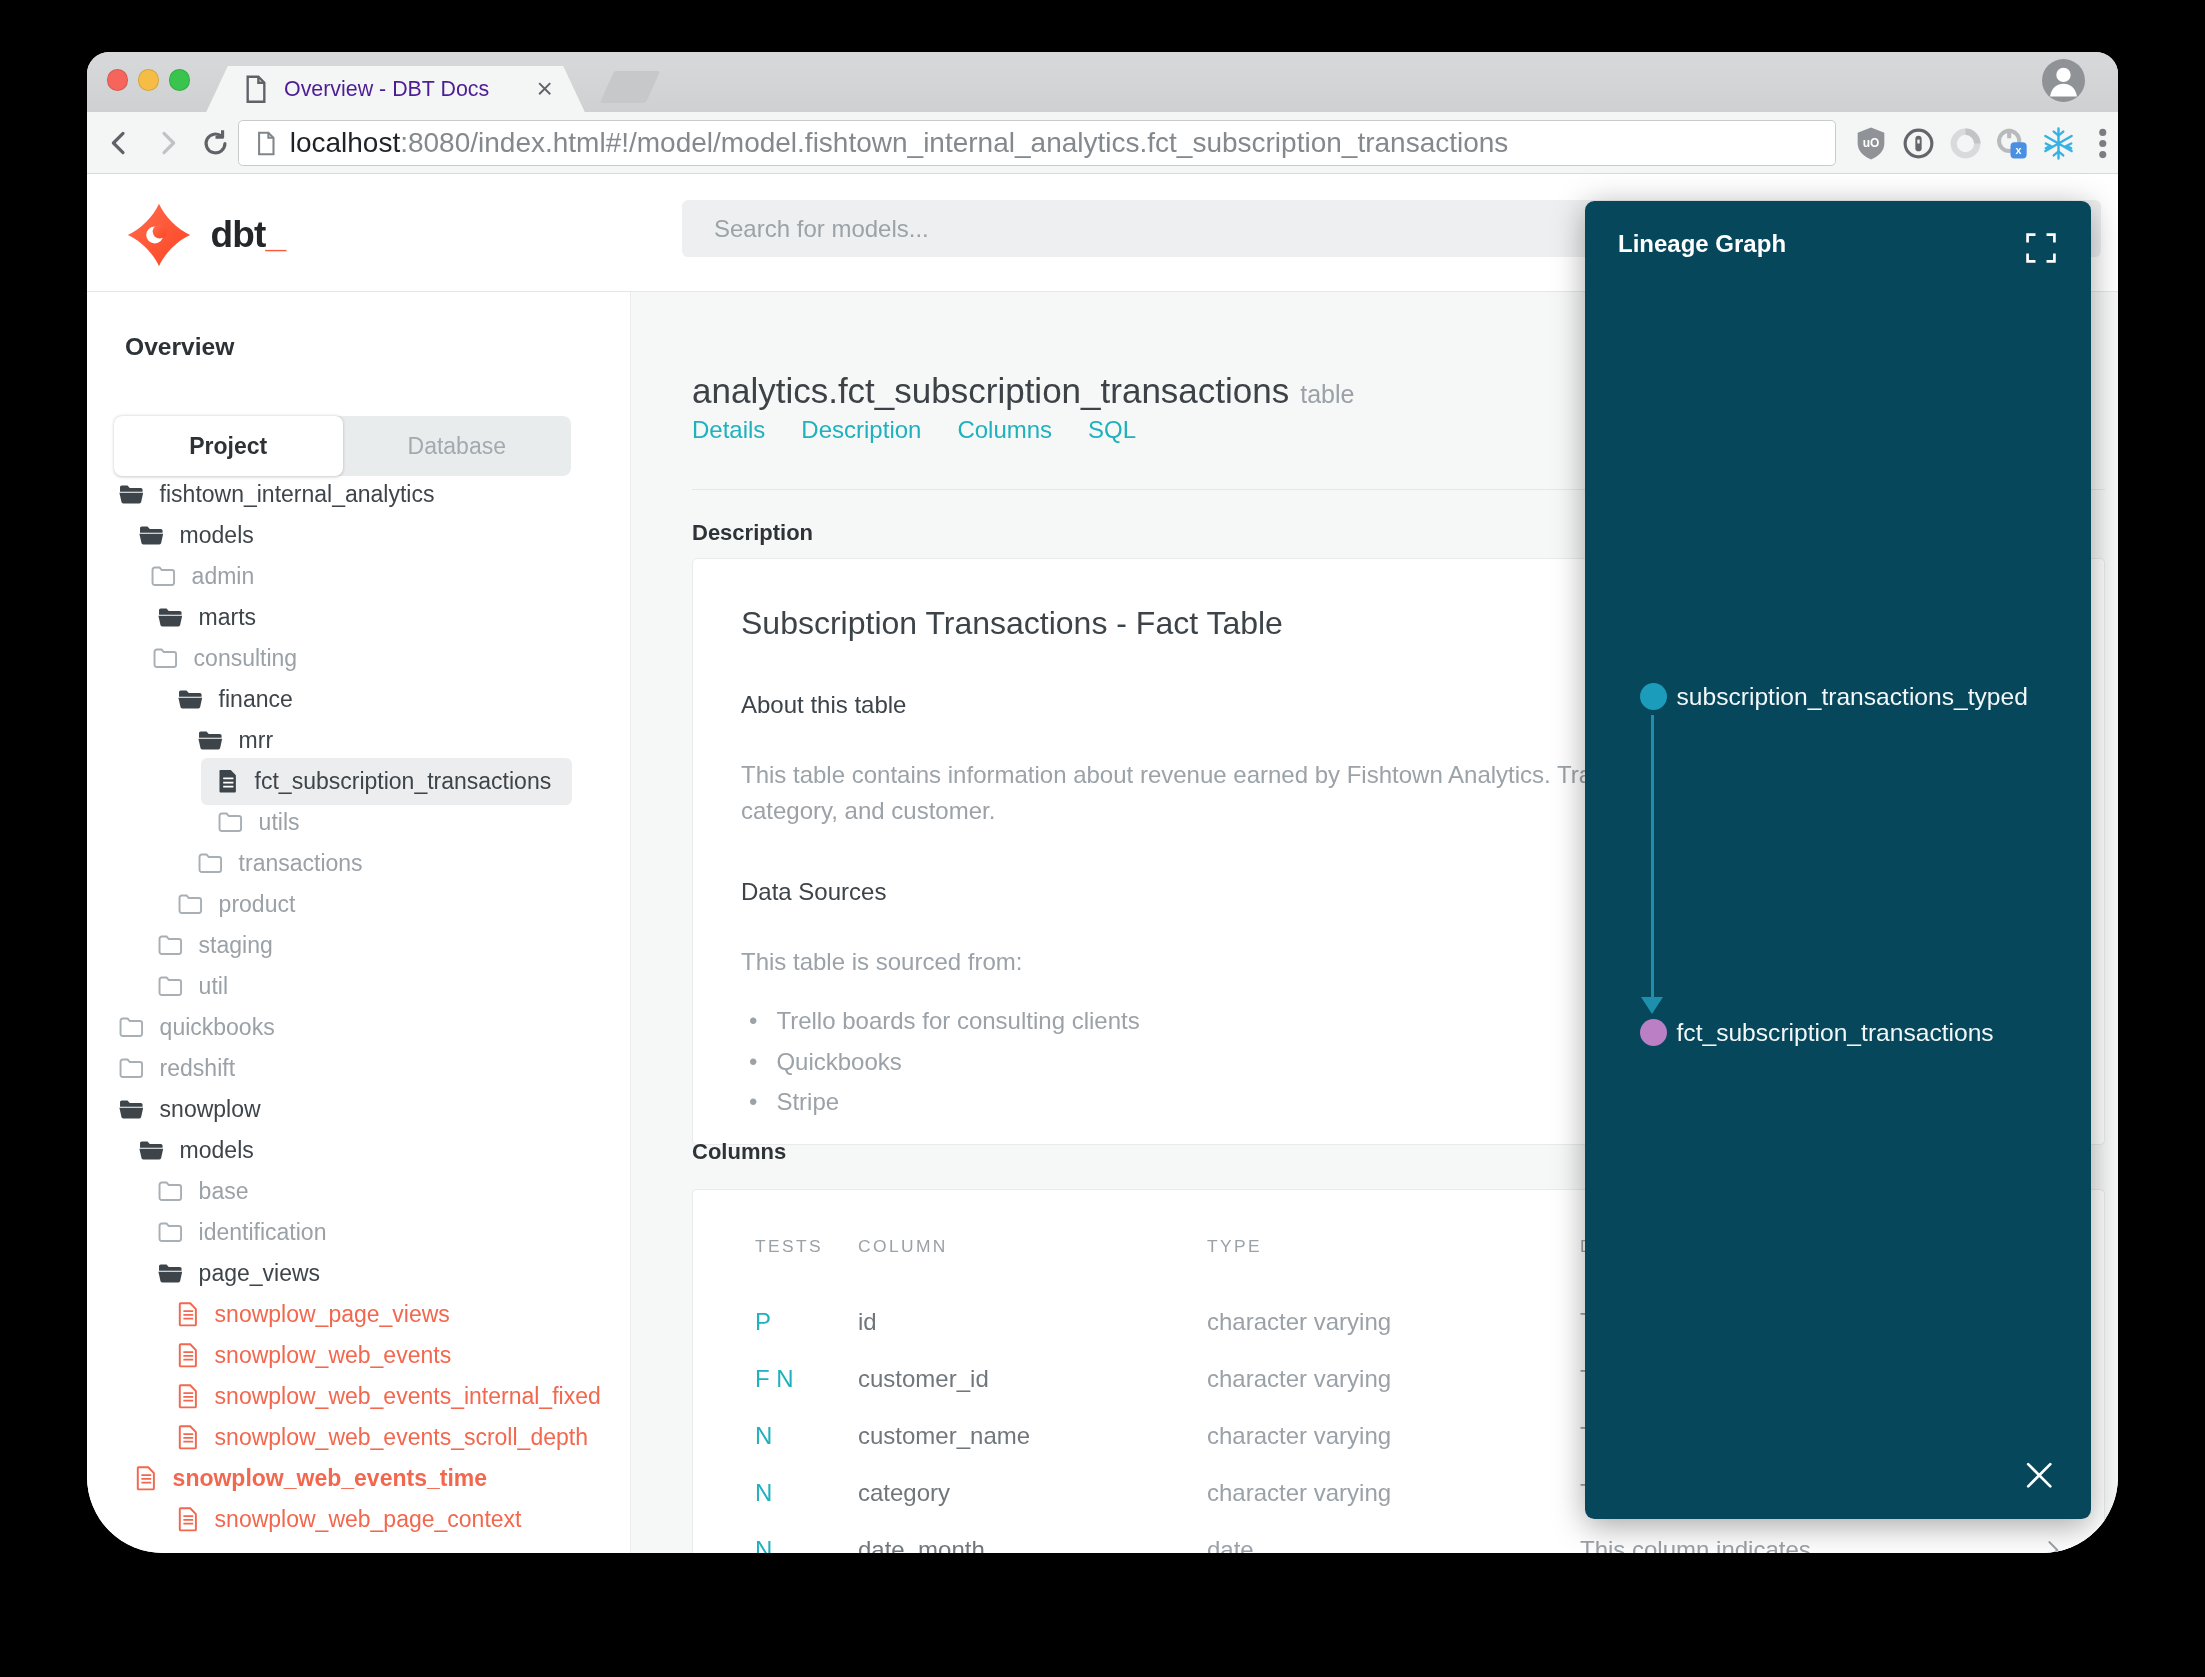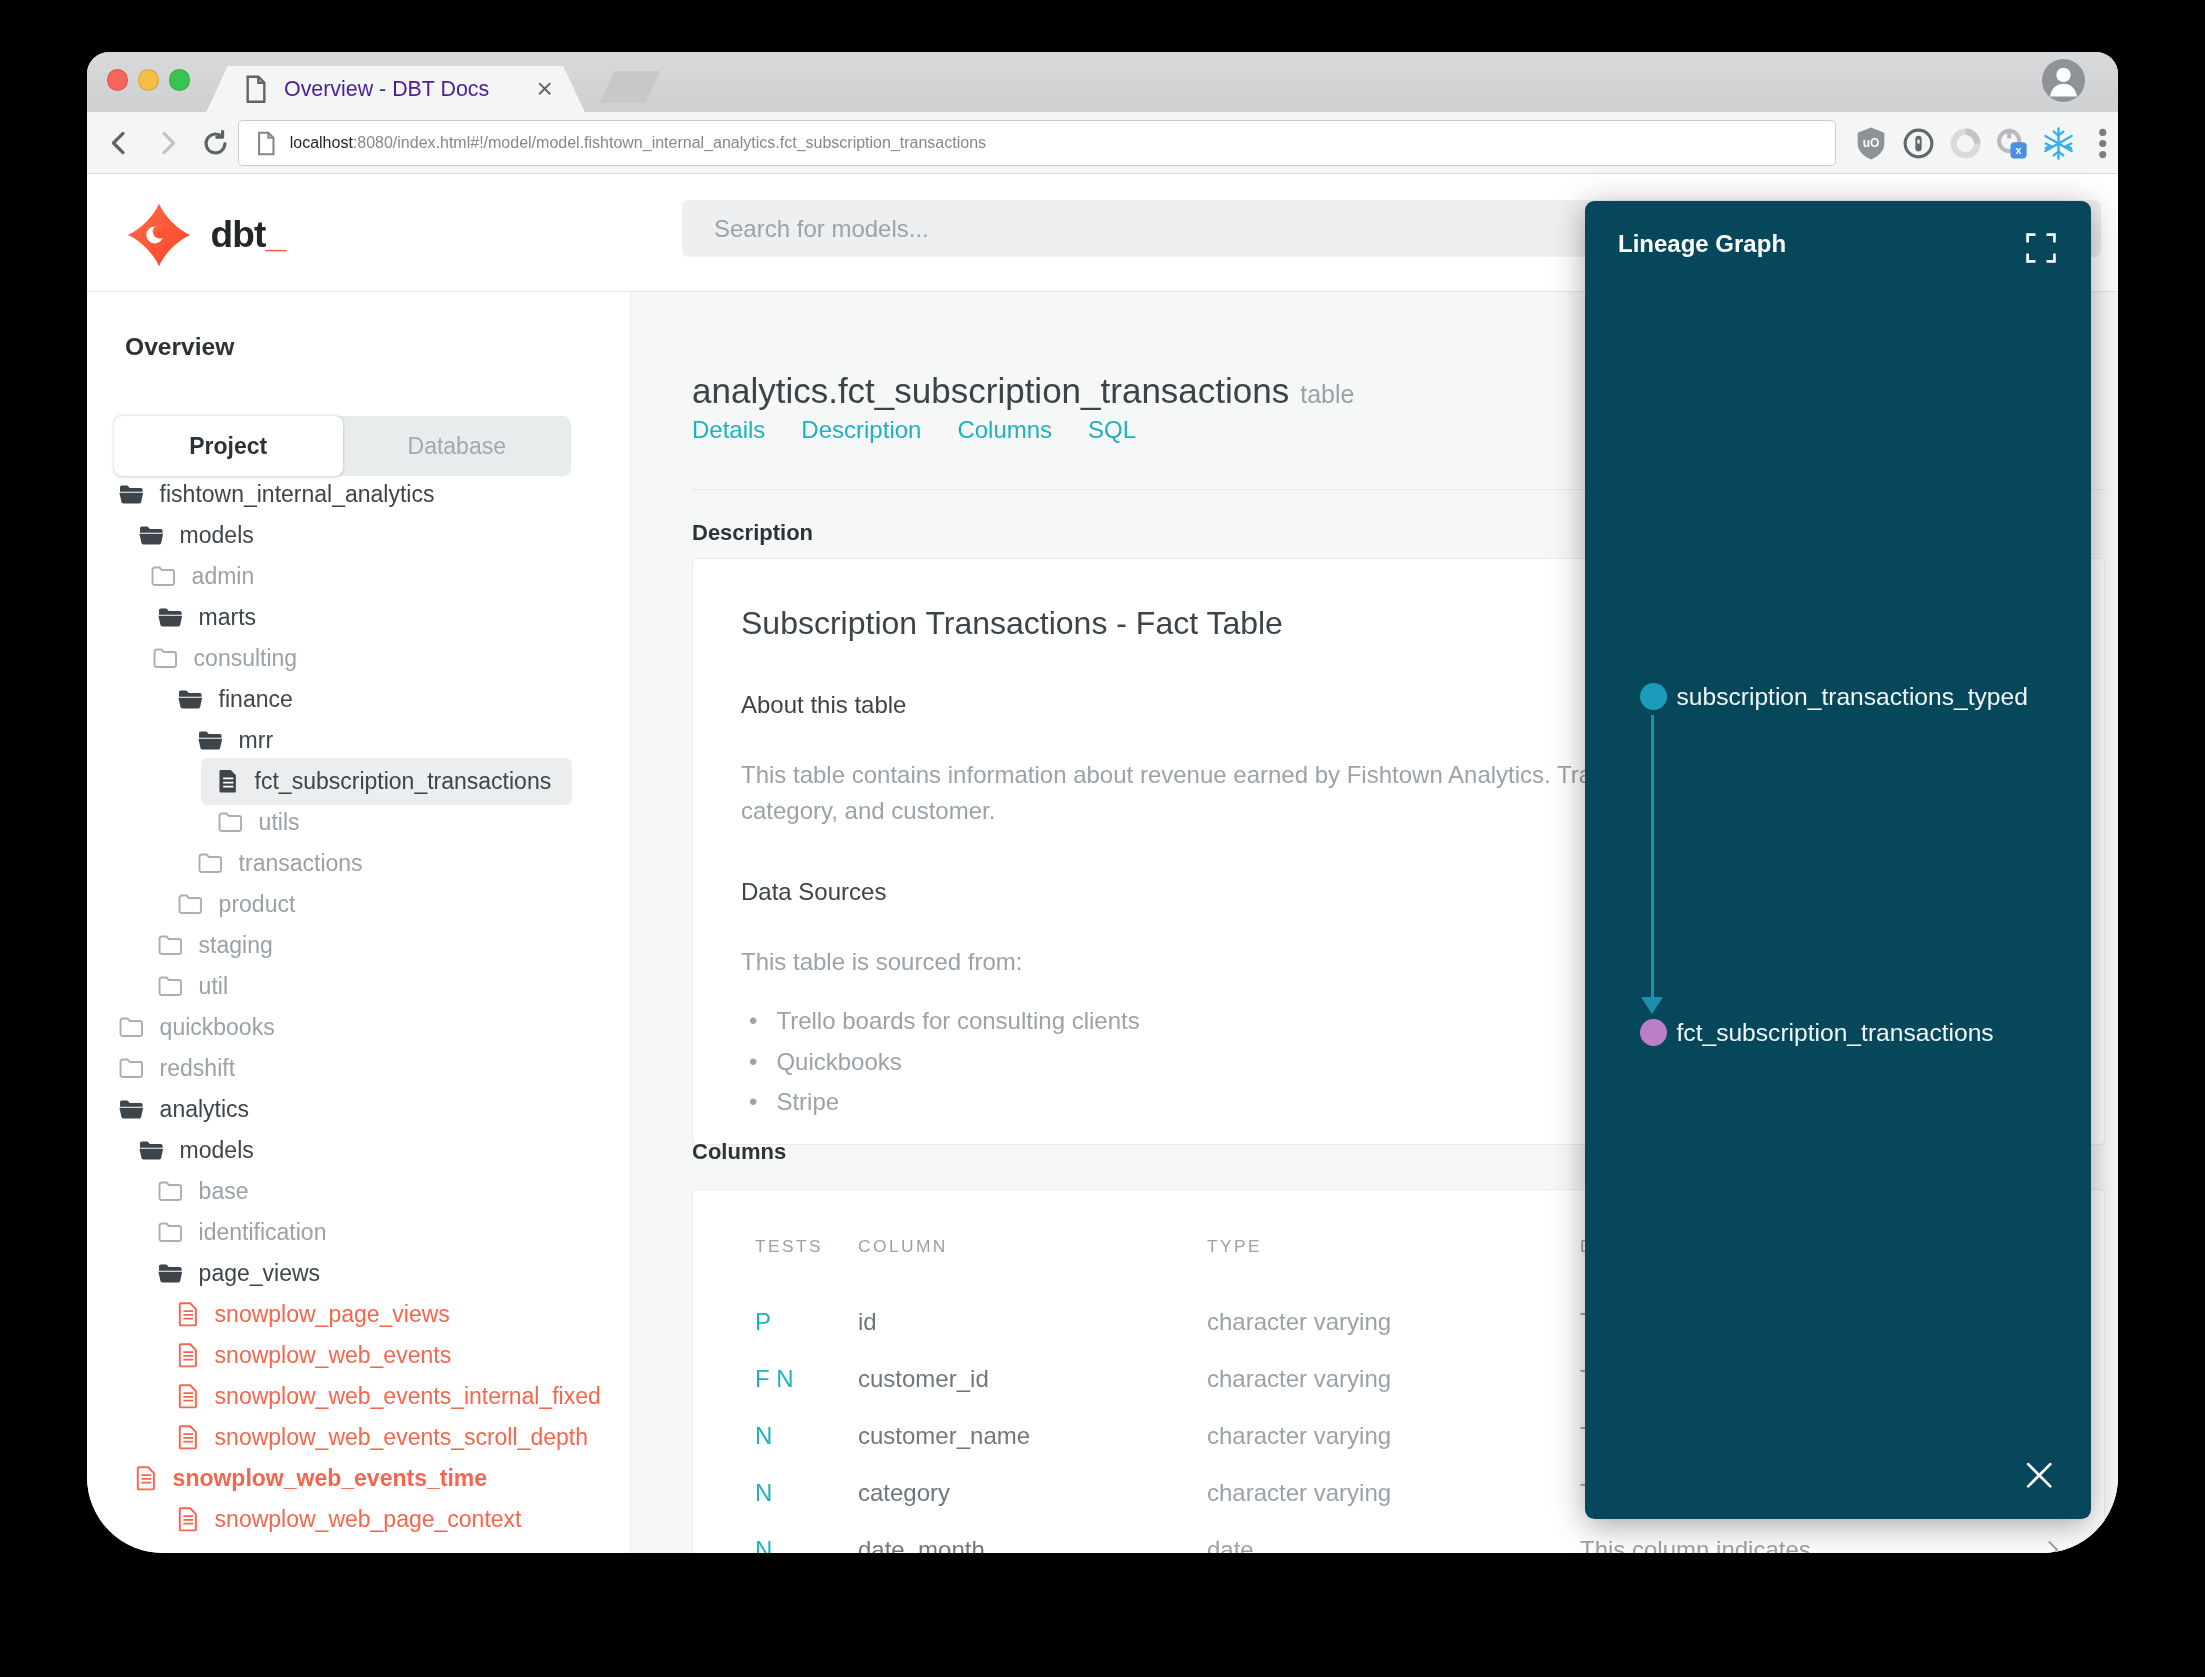--- a/index.html
+++ b/index.html
@@ -19,21 +19,21 @@
   .tab-title{margin-left:16px;font-size:21.4px;color:#4c1d95;white-space:nowrap;overflow:hidden;width:254px;}
   .tab-close{margin-left:auto;margin-right:32px;display:flex;}
   .ghost-tab{position:absolute;left:520px;top:19px;width:46px;height:32px;background:#c7c8c9;
     transform:skewX(-24deg);border-radius:2.4px;}
   .avatar{position:absolute;right:33px;top:7.1px;width:43px;height:43px;border-radius:50%;background:#8f9296;overflow:hidden;}
   .toolbar{position:absolute;left:0;top:60px;width:100%;height:62px;background:#f4f5f5;border-bottom:0.8px solid #d9dadb;}
   .navbtn{position:absolute;top:13.5px;width:35px;height:35px;display:flex;align-items:center;justify-content:center;}
   .urlbar{position:absolute;left:151px;top:8px;width:1598px;height:46px;background:#fff;
     border:1.6px solid #c8cacc;border-radius:4.8px;display:flex;align-items:center;overflow:hidden;}
   .url-doc{margin-left:17.4px;display:flex;}
-  .url-text{margin-left:12.7px;font-size:16px;white-space:nowrap;}
+  .url-text{margin-left:12.7px;font-size:28px;white-space:nowrap;}
   .url-host{color:#1f2326;} .url-rest{color:#84898d;}
   .ext{position:absolute;top:13.5px;width:35px;height:35px;display:flex;align-items:center;justify-content:center;}
 
   
   .appheader{position:absolute;left:0;top:122px;width:100%;height:118px;background:#fff;border-bottom:0.8px solid #e4e6e7;padding-left:16px;}
   .logo{position:absolute;left:38px;top:27px;display:flex;align-items:center;}
   .logo-text{margin-left:17.4px;font-size:37px;font-weight:bold;color:#23272a;letter-spacing:-0.8px;}
   .logo-underscore{color:#fc5a3f;font-weight:bold;font-size:37px;}
   .search input{position:absolute;left:595px;top:26px;width:1419px;height:57px;background:#edeff0;
     border:none;border-radius:6.3px;font-size:24px;color:#3a4045;padding:0 32px;outline:none;font-family:inherit;}
@@ -380,21 +380,21 @@
           </span>
         </div>
         <div class="tree-row tone-dark" style="padding-left: 32px;">
           <span class="pill">
             <span class="t-icon">
               <svg width="24.6" height="20.6" viewBox="0 0 24 20">
                 <path fill="currentColor" d="M1 3.2C1 2.3 1.8 1.5 2.7 1.5h5.6l2.2 2.4h10.8c.9 0 1.7.8 1.7 1.7v1.9H1V3.2z"></path>
                 <path fill="currentColor" d="M.4 8.6h23.2l-2 9c-.2.8-.9 1.3-1.7 1.3H4.1c-.8 0-1.5-.5-1.7-1.3l-2-9z"></path>
               </svg>
             </span>
-            <span>analytics</span>
+            <span>snowplow</span>
           </span>
         </div>
         <div class="tree-row tone-dark" style="padding-left: 52px;">
           <span class="pill">
             <span class="t-icon">
               <svg width="24.6" height="20.6" viewBox="0 0 24 20">
                 <path fill="currentColor" d="M1 3.2C1 2.3 1.8 1.5 2.7 1.5h5.6l2.2 2.4h10.8c.9 0 1.7.8 1.7 1.7v1.9H1V3.2z"></path>
                 <path fill="currentColor" d="M.4 8.6h23.2l-2 9c-.2.8-.9 1.3-1.7 1.3H4.1c-.8 0-1.5-.5-1.7-1.3l-2-9z"></path>
               </svg>
             </span>

